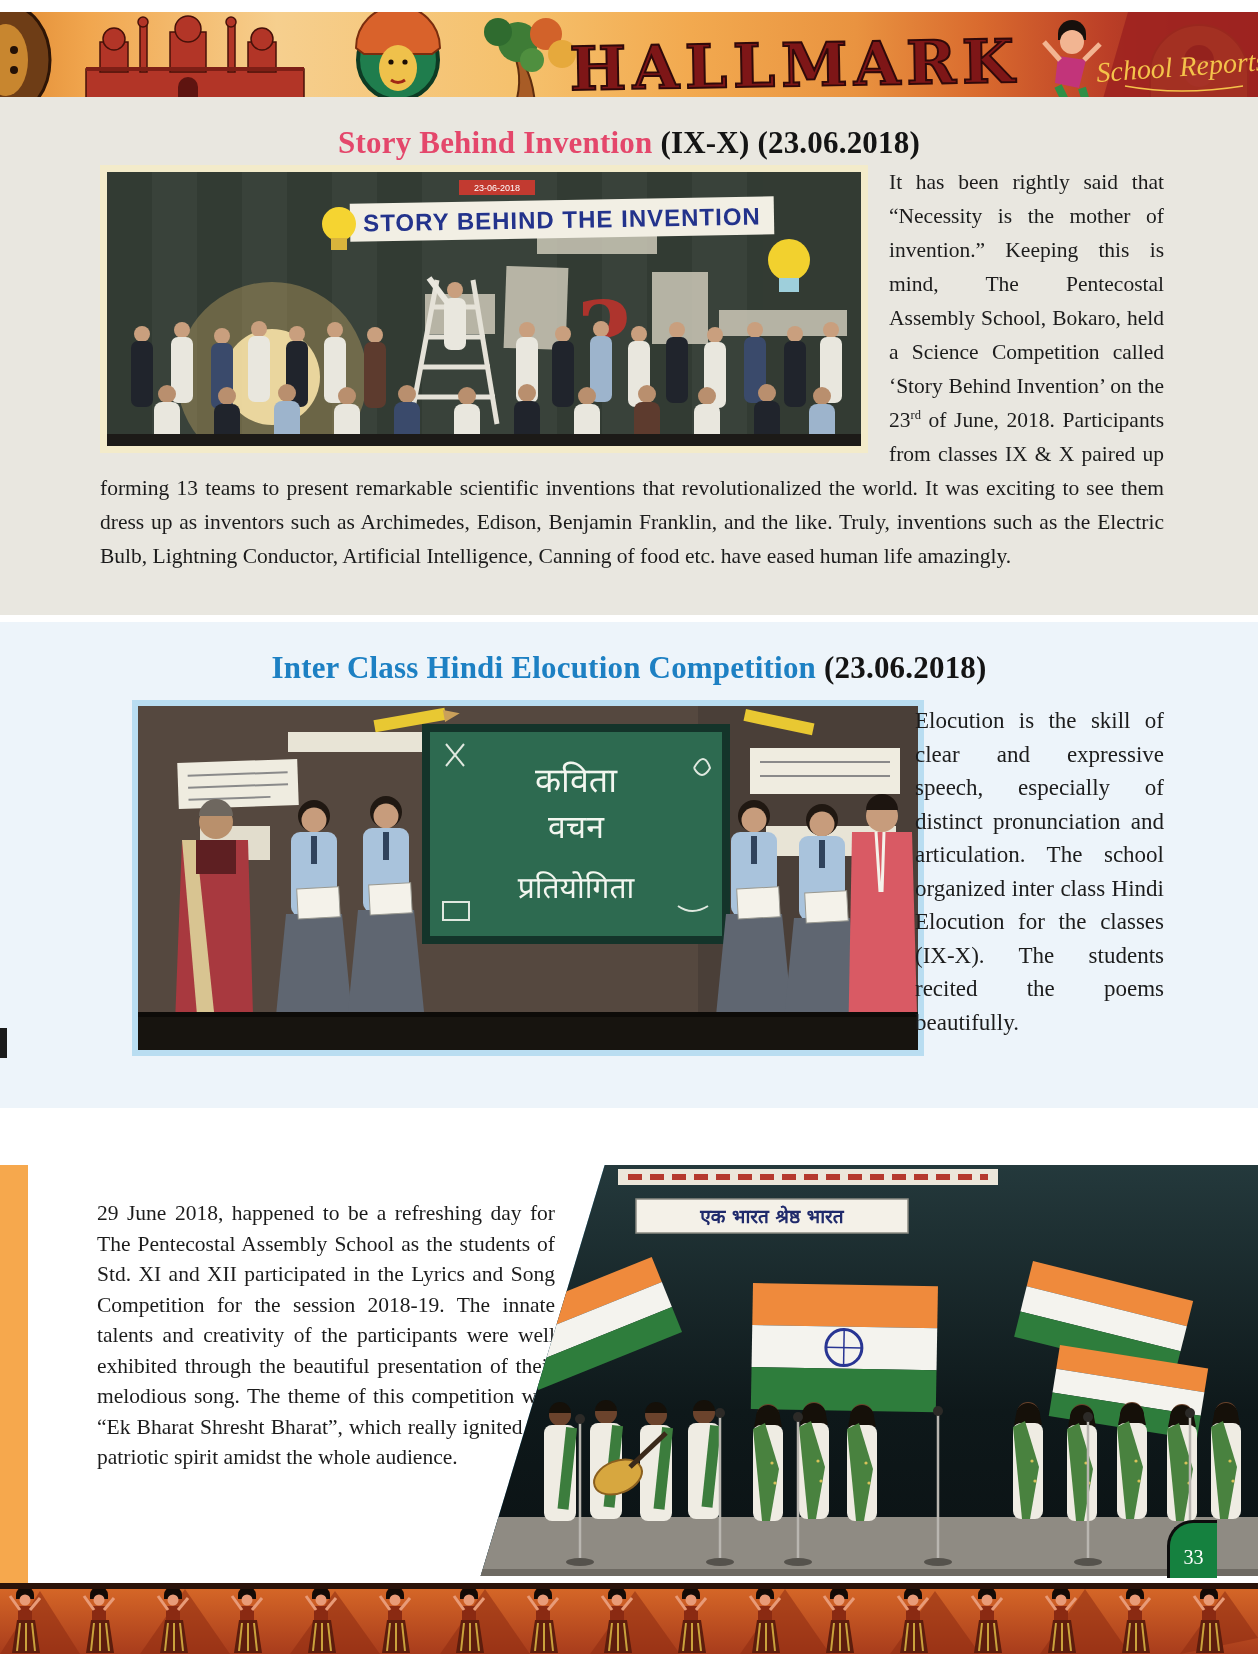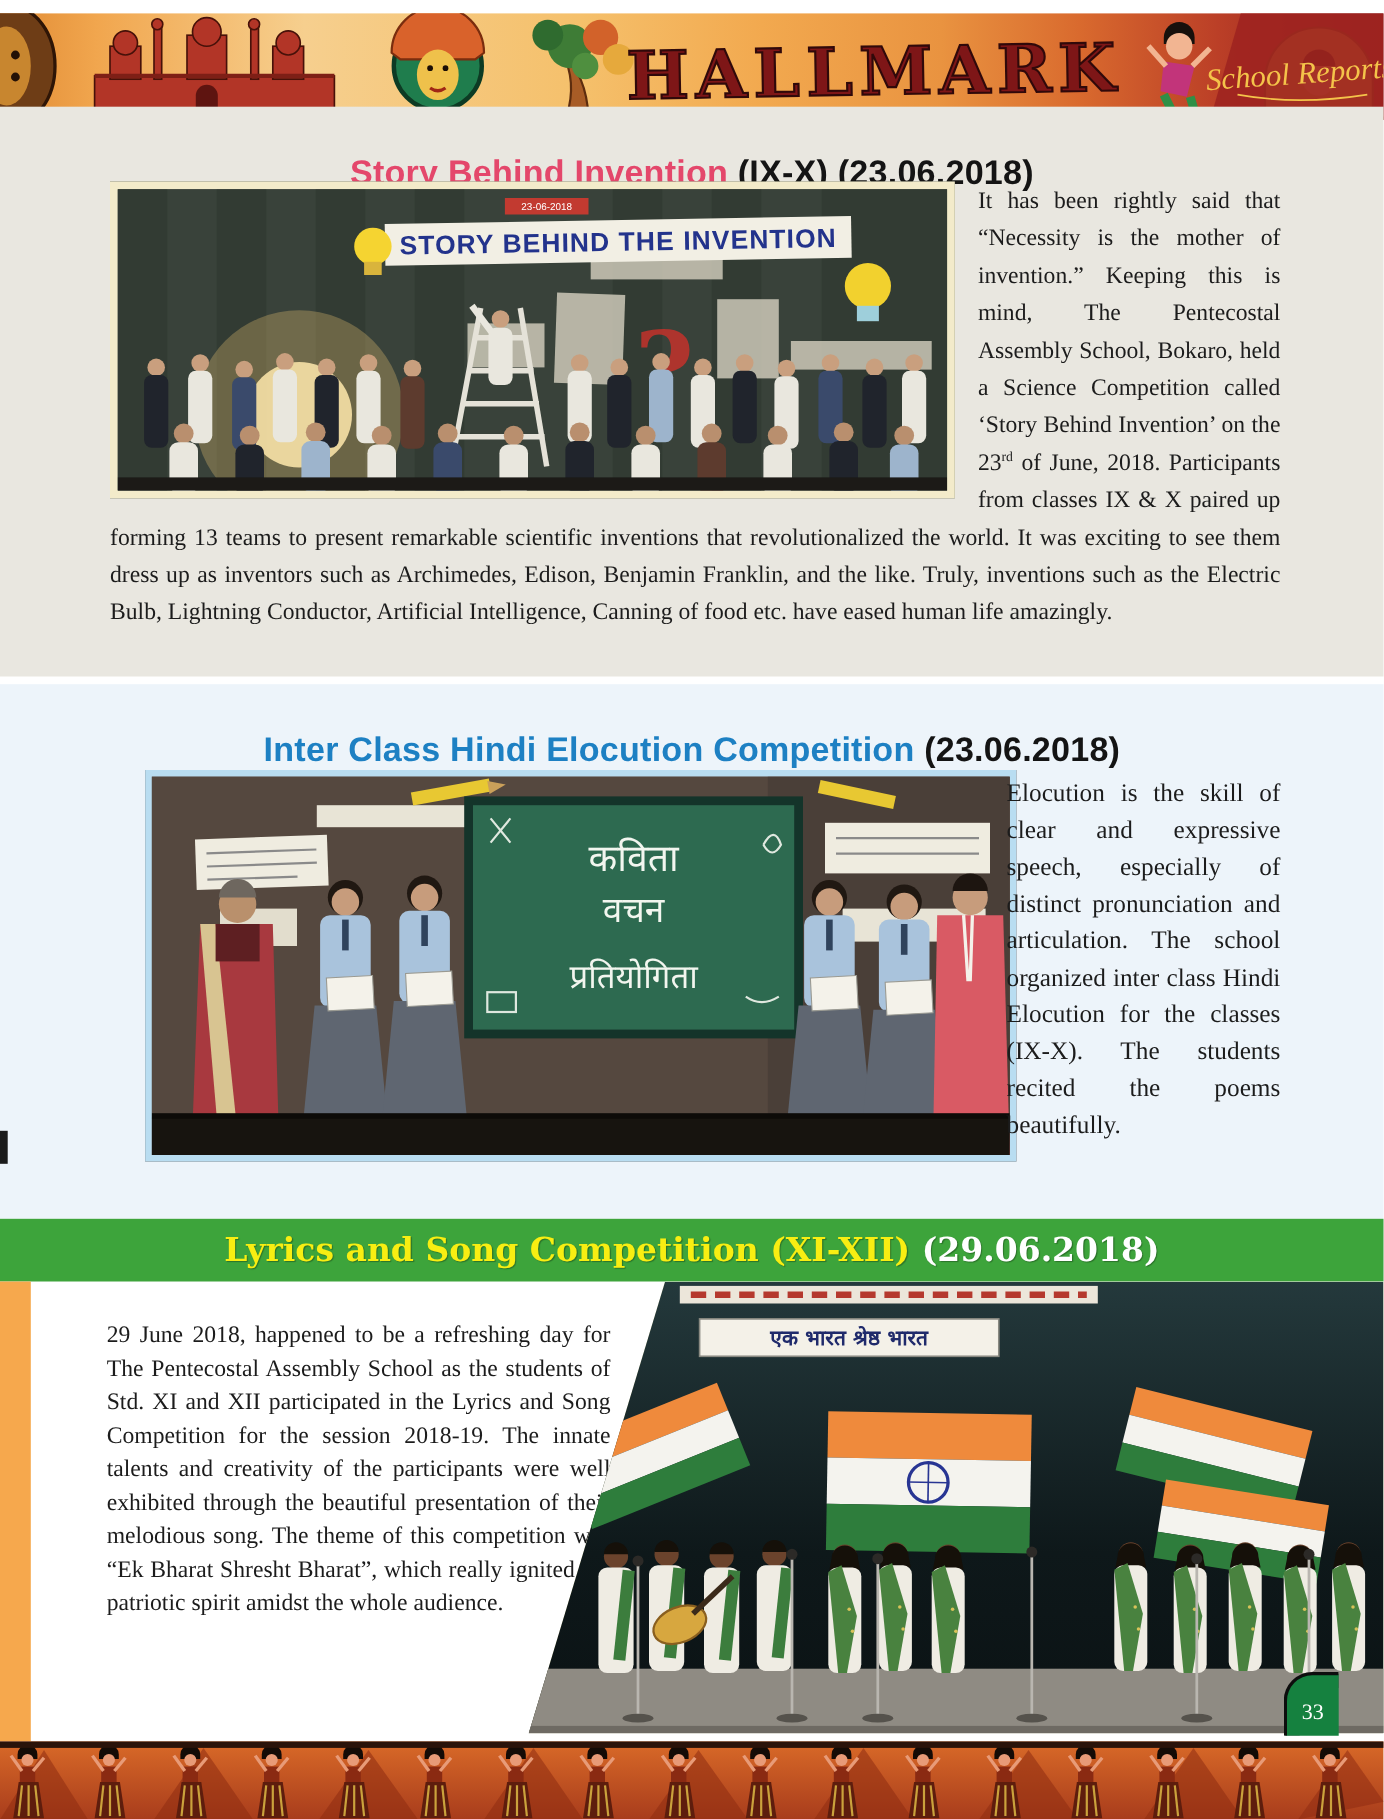--- a/index.html
+++ b/index.html
@@ -3,43 +3,43 @@
 <meta charset="utf-8">
 <style>
   html,body{margin:0;padding:0;background:#fff;}
   #page{position:relative;width:1258px;height:1654px;background:#ffffff;overflow:hidden;
         font-family:"Liberation Serif",serif;color:#1f1f1f;}
   
   .header{position:absolute;top:12px;left:0;width:1258px;height:97px;}
   
   .sec1{position:absolute;top:97px;left:0;width:1258px;height:518px;background:#e9e7e0;}
   .sec2{position:absolute;top:622px;left:0;width:1258px;height:486px;background:#edf4fa;}
-  .sec-title{text-align:center;font-family:Liberation Sans, sans-serif;font-weight:bold;
-             font-size:31px;margin:16px;padding-top:26px;letter-spacing:.2px;}
+  .sec-title{text-align:center;font-family:Liberation Serif, serif;font-weight:bold;
+             font-size:31px;margin:2px;padding-top:26px;letter-spacing:.2px;}
   .t-pink{color:#e4476b;} .t-blue{color:#1d80c3;} .t-black{color:#141414;}
   
   .s1-flow{position:absolute;left:100px;top:68px;width:1064px;}
   .photo1{float:left;width:754px;height:274px;border:7px solid #f3ebca;margin:0 21px 10px 0;
           background:#39423a;}
   .body-text{margin:0;font-size:21.5px;line-height:34px;text-align:justify;color:#1c1c1c;}
   .body-text sup{font-size:.58em;line-height:0;}
   
   .photo2{position:absolute;left:100px;top:78px;width:780px;height:344px;border:6px solid #b9ddf1;
           background:#55483f;margin-left:32px;}
   .col2{position:absolute;left:915px;top:82px;width:249px;font-size:23px;line-height:33.5px;
         text-align:justify;color:#1c1c1c;}
   
   .banner3{position:absolute;top:1108px;left:0;width:1258px;height:57px;background:#3da43b;
            text-align:center;font-family:"DejaVu Serif",serif;font-weight:bold;font-size:30px;
            line-height:57px;text-shadow:1px 1px 1px rgba(0,0,0,.3);}
   .b-yellow{color:#f8ee12;} .b-white{color:#ffffff;}
   .orange-strip{position:absolute;left:0;top:1165px;width:28px;height:418px;background:#f6a84d;}
   .col3{position:absolute;left:97px;top:1198px;width:458px;font-size:21.5px;line-height:30.5px;
         text-align:justify;color:#1c1c1c;}
-  .photo3{position:absolute;left:468px;top:1165px;width:790px;height:411px;background:#fef9c3;
+  .photo3{position:absolute;left:468px;top:1165px;width:790px;height:411px;background:#7dd3fc;
           clip-path:polygon(17.3% 0, 100% 0, 100% 100%, 1.6% 100%);}
   .page-badge{position:absolute;left:1167px;top:1520px;width:50px;height:58px;background:#15813f;
               border-top:3px solid #0d0d0d;border-left:3px solid #0d0d0d;
               border-top-left-radius:26px;color:#fff;font-size:20px;
               display:flex;align-items:center;justify-content:center;padding-top:14px;box-sizing:border-box;}
   .footer{position:absolute;left:0;top:1583px;width:1258px;height:71px;}
   .edge-mark{position:absolute;left:0;top:1028px;width:7px;height:30px;background:#1b1b1b;}
   svg{display:block;}
 </style>
 </head>
@@ -307,21 +307,20 @@
           <path d="M738 126 l4 60 m4 -60 l-2 60" stroke="#f4f2ea" stroke-width="3" fill="none"></path>
         </g>
         <rect y="310" width="780" height="34" fill="#17140f"></rect>
         <rect y="306" width="780" height="5" fill="#0d0b08"></rect>
       </svg>
     </div>
 
     <div class="col2">Elocution is the skill of clear and expressive speech, especially of distinct pronunciation and articulation. The school organized inter class Hindi Elocution for the classes (IX-X). The students recited the poems beautifully.</div>
   </div>
 
-  <div class="banner3"><span class="b-yellow">Lyrics and Song Competition (XI-XII)</span><span class="b-white"> (29.06.2018)</span></div>
 
   <div class="orange-strip"></div>
 
   <div class="col3">29 June 2018, happened to be a refreshing day for The Pentecostal Assembly School as the students of Std. XI and XII participated in the Lyrics and Song Competition for the session 2018-19. The innate talents and creativity of the participants were well exhibited through the beautiful presentation of their melodious song. The theme of this competition was “Ek Bharat Shresht Bharat”, which really ignited the patriotic spirit amidst the whole audience.</div>
 
   <div class="photo3">
     <svg width="790" height="411" viewBox="0 0 790 411">
       <defs>
         <linearGradient id="g3" x1="0" y1="0" x2="0" y2="1">
           <stop offset="0" stop-color="#24393c"></stop>

